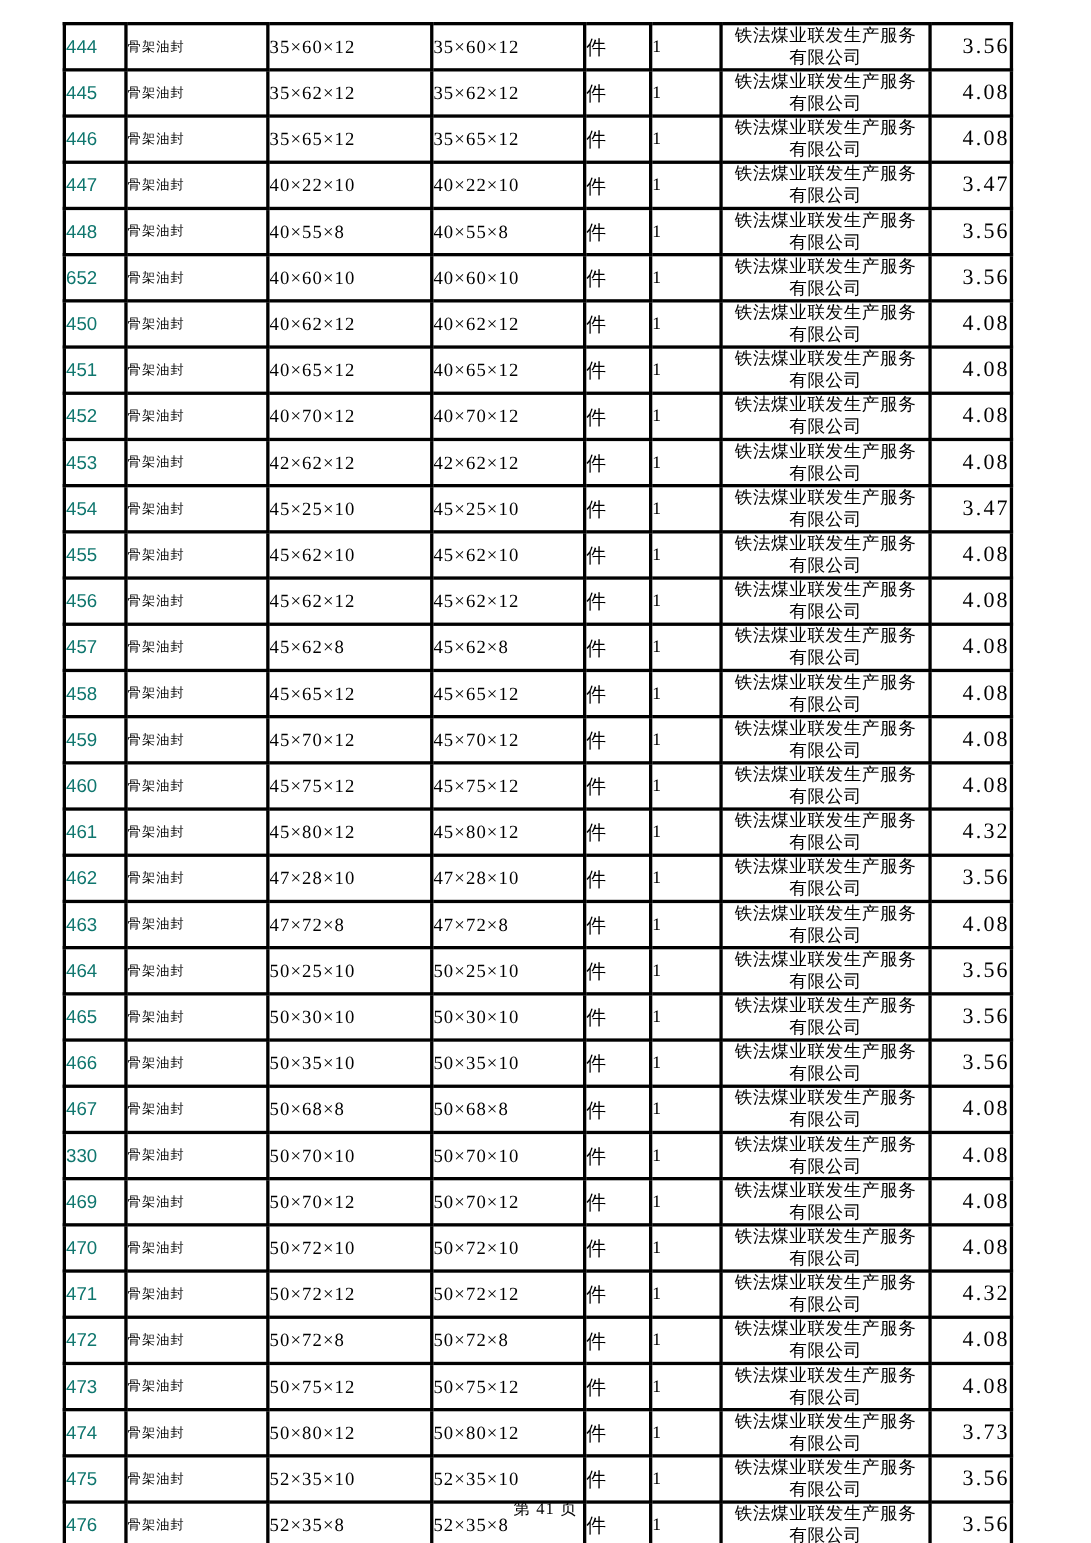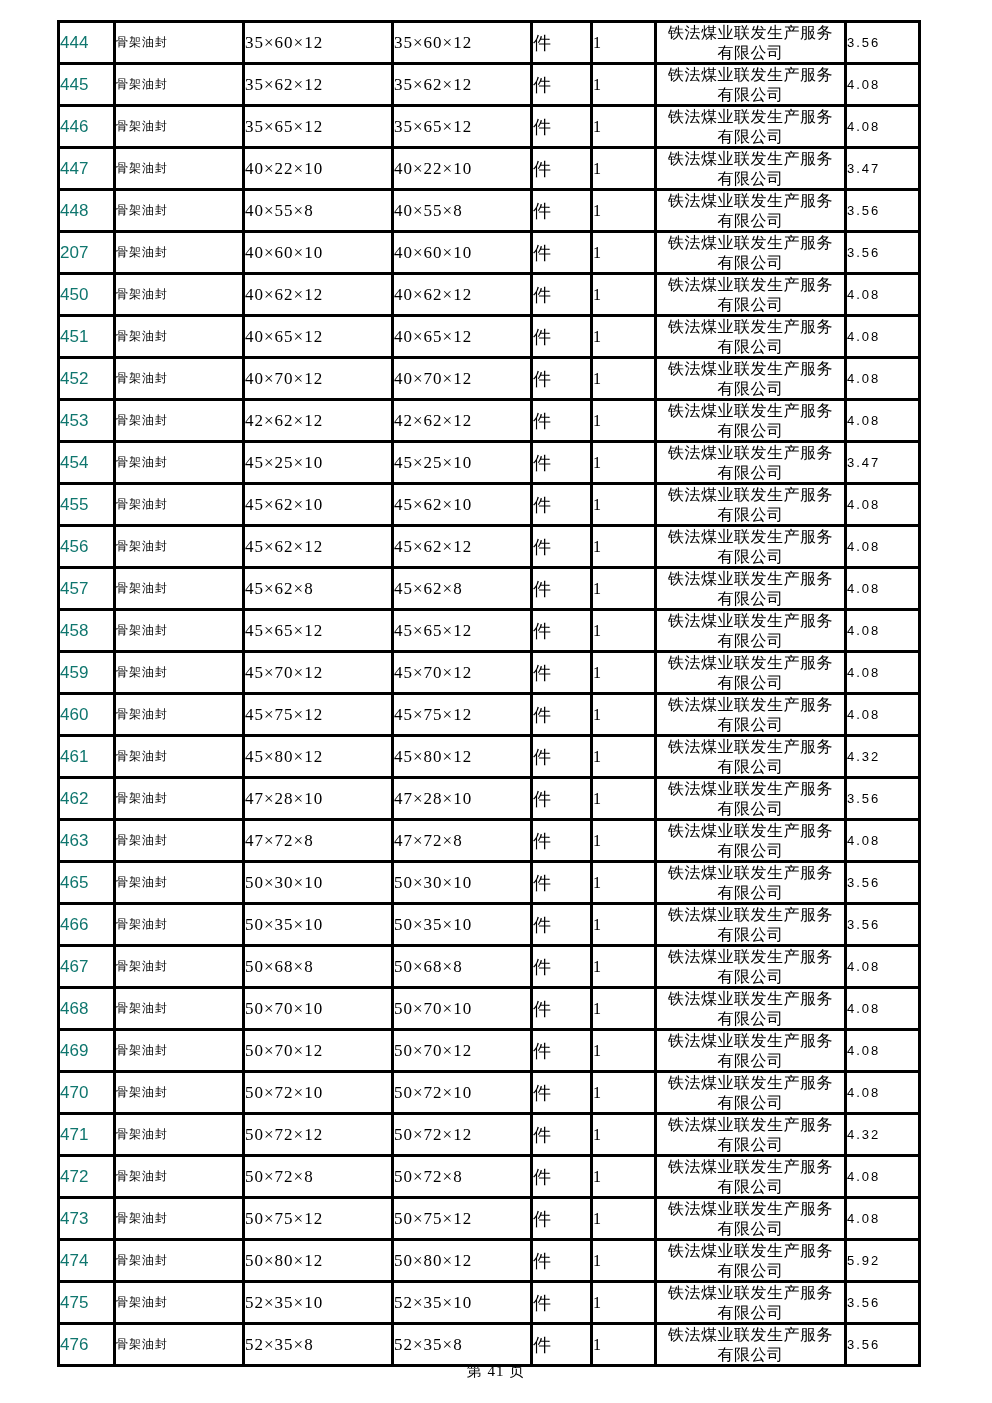--- a/index.html
+++ b/index.html
@@ -61,24 +61,24 @@
   td.td-company {
     text-align: center;
     vertical-align: middle;
   }
   td.td-company .co-line {
     font-size: 16px;
     line-height: 19.5px;
     letter-spacing: 0.5px;
   }
   td.td-price {
-    font-size: 13px;
-    text-align: left;
+    font-size: 20px;
+    text-align: right;
     letter-spacing: 2px;
-    font-family: Liberation Sans, sans-serif;
+    font-family: Liberation Serif, serif;
   }
   .footer {
     position: absolute;
     left: 0;
     top: 1362px;
     width: 992px;
     text-align: center;
     font-size: 15px;
     letter-spacing: 1px;
   }
@@ -158,21 +158,21 @@
           <td class="td-spec">40×55×8</td>
           <td class="td-unit">件</td>
           <td class="td-qty">1</td>
           <td class="td-company">
             <div class="co-line">铁法煤业联发生产服务</div>
             <div class="co-line">有限公司</div>
           </td>
           <td class="td-price">3.56</td>
         </tr>
         <tr>
-          <td class="td-no">207</td>
+          <td class="td-no">652</td>
           <td class="td-name">骨架油封</td>
           <td class="td-spec">40×60×10</td>
           <td class="td-spec">40×60×10</td>
           <td class="td-unit">件</td>
           <td class="td-qty">1</td>
           <td class="td-company">
             <div class="co-line">铁法煤业联发生产服务</div>
             <div class="co-line">有限公司</div>
           </td>
           <td class="td-price">3.56</td>
@@ -353,20 +353,33 @@
           <td class="td-spec">47×72×8</td>
           <td class="td-unit">件</td>
           <td class="td-qty">1</td>
           <td class="td-company">
             <div class="co-line">铁法煤业联发生产服务</div>
             <div class="co-line">有限公司</div>
           </td>
           <td class="td-price">4.08</td>
         </tr>
         <tr>
+          <td class="td-no">464</td>
+          <td class="td-name">骨架油封</td>
+          <td class="td-spec">50×25×10</td>
+          <td class="td-spec">50×25×10</td>
+          <td class="td-unit">件</td>
+          <td class="td-qty">1</td>
+          <td class="td-company">
+            <div class="co-line">铁法煤业联发生产服务</div>
+            <div class="co-line">有限公司</div>
+          </td>
+          <td class="td-price">3.56</td>
+        </tr>
+        <tr>
           <td class="td-no">465</td>
           <td class="td-name">骨架油封</td>
           <td class="td-spec">50×30×10</td>
           <td class="td-spec">50×30×10</td>
           <td class="td-unit">件</td>
           <td class="td-qty">1</td>
           <td class="td-company">
             <div class="co-line">铁法煤业联发生产服务</div>
             <div class="co-line">有限公司</div>
           </td>
@@ -392,21 +405,21 @@
           <td class="td-spec">50×68×8</td>
           <td class="td-unit">件</td>
           <td class="td-qty">1</td>
           <td class="td-company">
             <div class="co-line">铁法煤业联发生产服务</div>
             <div class="co-line">有限公司</div>
           </td>
           <td class="td-price">4.08</td>
         </tr>
         <tr>
-          <td class="td-no">468</td>
+          <td class="td-no">330</td>
           <td class="td-name">骨架油封</td>
           <td class="td-spec">50×70×10</td>
           <td class="td-spec">50×70×10</td>
           <td class="td-unit">件</td>
           <td class="td-qty">1</td>
           <td class="td-company">
             <div class="co-line">铁法煤业联发生产服务</div>
             <div class="co-line">有限公司</div>
           </td>
           <td class="td-price">4.08</td>
@@ -480,21 +493,21 @@
           <td class="td-no">474</td>
           <td class="td-name">骨架油封</td>
           <td class="td-spec">50×80×12</td>
           <td class="td-spec">50×80×12</td>
           <td class="td-unit">件</td>
           <td class="td-qty">1</td>
           <td class="td-company">
             <div class="co-line">铁法煤业联发生产服务</div>
             <div class="co-line">有限公司</div>
           </td>
-          <td class="td-price">5.92</td>
+          <td class="td-price">3.73</td>
         </tr>
         <tr>
           <td class="td-no">475</td>
           <td class="td-name">骨架油封</td>
           <td class="td-spec">52×35×10</td>
           <td class="td-spec">52×35×10</td>
           <td class="td-unit">件</td>
           <td class="td-qty">1</td>
           <td class="td-company">
             <div class="co-line">铁法煤业联发生产服务</div>

